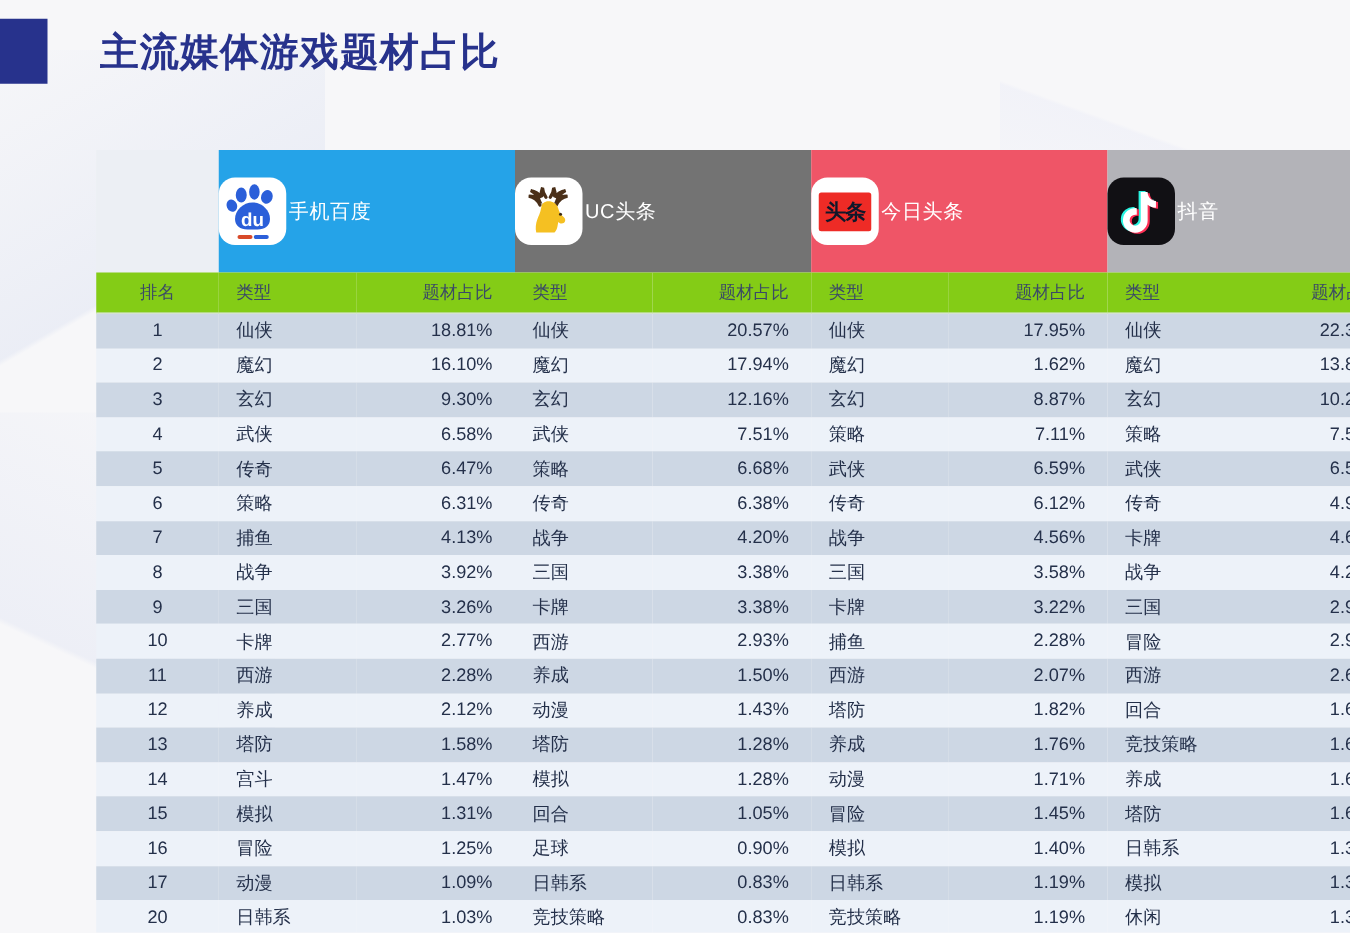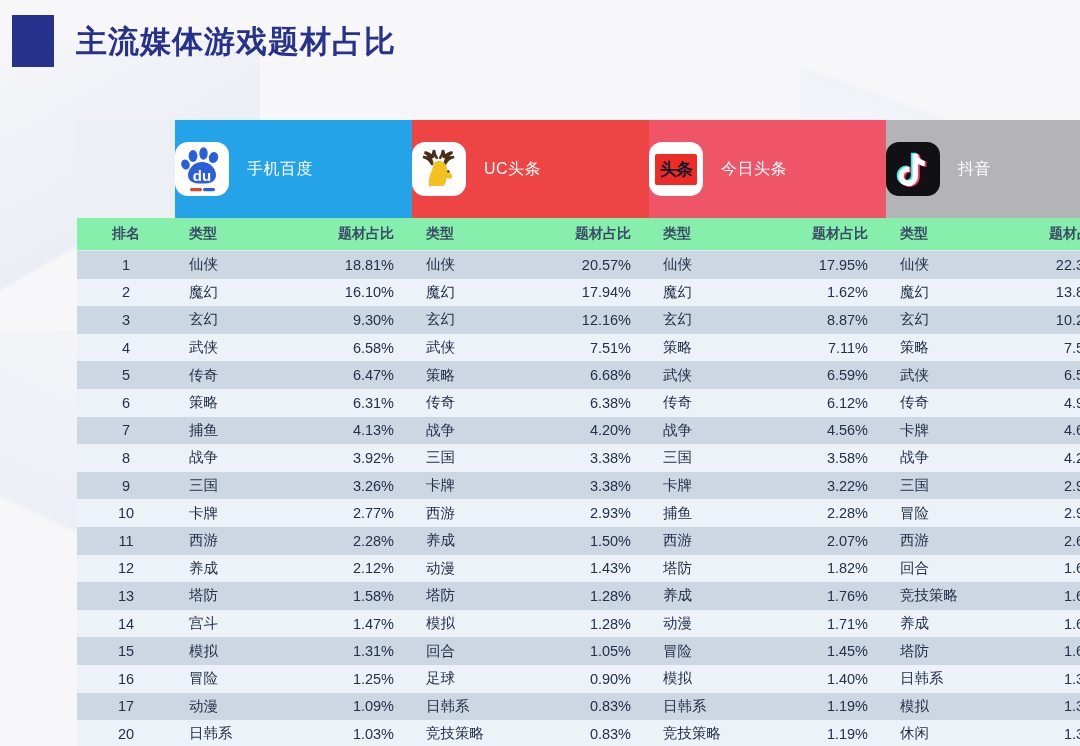--- a/index.html
+++ b/index.html
@@ -14,21 +14,21 @@
   .wm1{left:-40px;top:40px;width:300px;height:320px;
     background:linear-gradient(150deg,rgba(255,255,255,0) 0%,rgba(233,236,245,.85) 55%,rgba(255,255,255,0) 56%);}
   .wm2{left:0;top:330px;width:220px;height:420px;
     background:linear-gradient(25deg,rgba(255,255,255,0) 48%,rgba(236,238,246,.9) 49%,rgba(255,255,255,0) 100%);}
   .wm3{right:0;top:0;width:280px;height:200px;
     background:linear-gradient(200deg,rgba(255,255,255,0) 55%,rgba(240,241,248,.8) 56%,rgba(255,255,255,0) 100%);}
   .wm4{left:120px;bottom:0;width:500px;height:80px;
     background:linear-gradient(10deg,rgba(246,247,251,.9) 0%,rgba(255,255,255,0) 70%);}
 
   
-  .title-row{position:absolute;left:16px;top:12px;height:58px;display:flex;align-items:center;}
+  .title-row{position:absolute;left:0;top:12px;height:58px;display:flex;align-items:center;gap:20px;}
   .title-accent{width:42px;height:52px;background:#27328c;margin-left:-4px;}
   .title-text{
     margin-left:22px;font-size:31px;font-weight:bold;color:#27328c;
     letter-spacing:1px;line-height:1;
   }
 
   
   .table-wrap{position:absolute;left:77px;top:120px;width:946px;}
   table{border-collapse:collapse;width:946px;table-layout:fixed;}
 
@@ -36,38 +36,38 @@
   col.c-rank{width:98px;}
   col.c-type{width:110px;}
   col.c-pct{width:127px;}
 
   
   tr.brand-row td{height:90px;padding:0;vertical-align:middle;}
   td.brand-blank{background:#eceff4;}
   td.brand{padding:0 0 0 14px;}
   .brand-inner{display:flex;align-items:center;height:98px;}
   .logo{width:54px;height:54px;border-radius:13px;flex:0 0 auto;position:relative;overflow:hidden;}
-  .brand-label{margin-left:18px;font-size:16px;color:#fff;white-space:nowrap;letter-spacing:.5px;}
+  .brand-label{margin-left:2px;font-size:16px;color:#fff;white-space:nowrap;letter-spacing:.5px;}
   .bg-baidu{background:#25a3e8;}
-  .bg-uc{background:#ef4444;}
+  .bg-uc{background:#737373;}
   .bg-toutiao{background:#ef5567;}
   .bg-douyin{background:#b3b3b8;}
 
   
   .logo.baidu{background:#fff;display:flex;align-items:center;justify-content:center;}
   .logo.uc{background:#fff;display:flex;align-items:flex-end;justify-content:center;}
   .logo.toutiao{background:#fff;display:flex;align-items:center;justify-content:center;}
   .logo.douyin{background:#111014;display:flex;align-items:center;justify-content:center;}
   .tt-inner{width:42px;height:31px;background:#ee2b26;border-radius:2px;
     display:flex;align-items:center;justify-content:center;
     color:#0f172a;font-size:17px;font-weight:bold;letter-spacing:-1px;line-height:1;}
 
   
   tr.colhead td{
-    height:30px;background:#86efac;color:#3b4a66;font-size:14px;font-weight:bold;
+    height:30px;background:#84cc16;color:#3b4a66;font-size:14px;font-weight:normal;
     border-bottom:1px solid #e3e8f0;
   }
   td.h-rank{text-align:center;}
   td.h-type{text-align:left;padding-left:14px;}
   td.h-pct{text-align:right;padding-right:18px;}
 
   
   tr.data td{height:25.6px;font-size:14.5px;color:#24304a;}
   tr.data.odd td{background:#cdd7e4;}
   tr.data.even td{background:#edf2f9;}

